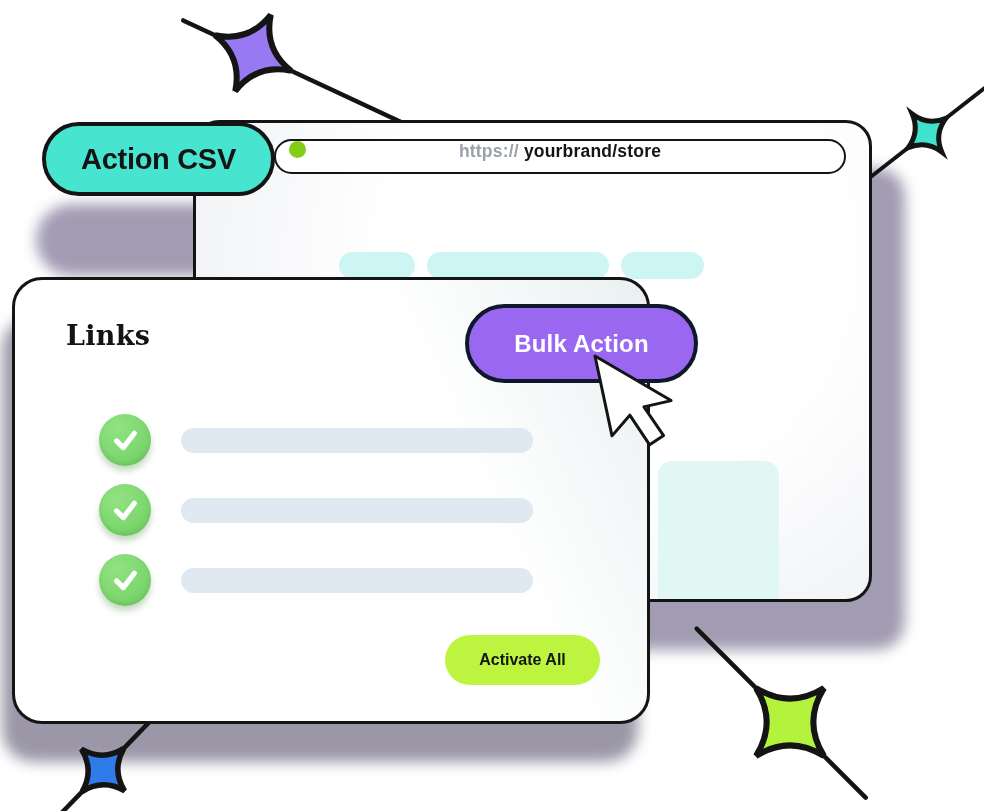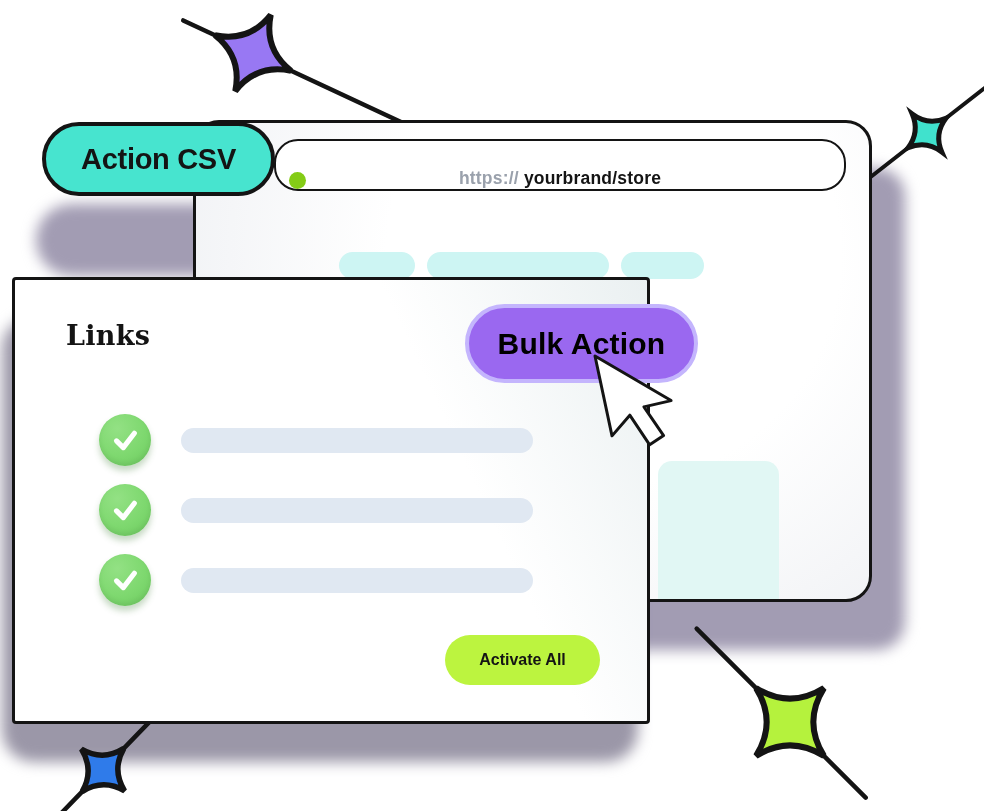--- a/index.html
+++ b/index.html
@@ -23,23 +23,23 @@
   .star-blue{left:-67px;top:600px;}
   .star-lime{left:620px;top:552px;}
 
   
   .browser-window{
     position:absolute;left:193px;top:120px;width:679px;height:482px;z-index:3;
     background:radial-gradient(circle at 62% 28%, #ffffff 42%, #ebedf1 100%);
     border:3px solid #141414;border-radius:26px;overflow:hidden;
   }
   .url-bar{
-    position:absolute;left:78px;top:16px;width:572px;height:52px;
+    position:absolute;left:78px;top:16px;width:572px;height:35px;
     background:#ffffff;border:2.5px solid #141414;border-radius:24px;
-    display:flex;align-items:flex-end;
+    display:flex;align-items:flex-start;
   }
   .secure-dot{width:17px;height:17px;border-radius:50%;background:#84cc16;margin-left:13px;flex:0 0 auto;}
   .url-text{flex:1;text-align:center;font-size:17.5px;letter-spacing:.2px;margin-right:30px;white-space:nowrap;}
   .url-scheme{color:#9aa1ac;font-weight:600;}
   .url-domain{color:#141414;font-weight:700;}
   .nav-skeleton{position:absolute;left:143px;top:129px;display:flex;gap:12px;}
   .nav-pill{height:27px;border-radius:14px;background:#cdf5f3;}
   .nav-pill.p1{width:76px;} .nav-pill.p2{width:182px;} .nav-pill.p3{width:83px;}
   .content-block{
     position:absolute;left:462px;top:338px;width:121px;height:150px;
@@ -51,21 +51,21 @@
     position:absolute;left:42px;top:122px;width:233px;height:74px;z-index:4;
     background:#47e4cf;border:4px solid #141414;border-radius:44px;
     display:flex;align-items:center;justify-content:center;
     font-size:29px;font-weight:700;color:#141414;letter-spacing:-.3px;cursor:pointer;
   }
 
   
   .links-card{
     position:absolute;left:12px;top:277px;width:638px;height:447px;z-index:4;
     background:linear-gradient(245deg,#eaf0f1 0%,#ffffff 32%);
-    border:3px solid #141414;border-radius:4px;
+    border:3px solid #141414;border-radius:30px;
   }
   .card-title{
     position:absolute;left:51px;top:40px;margin:0;
     font-family:"DejaVu Serif", serif;font-weight:700;font-size:27px;color:#141414;letter-spacing:.3px;
   }
   .link-row{position:absolute;left:84px;display:flex;align-items:center;gap:30px;}
   .link-row.r1{top:134px;} .link-row.r2{top:204px;} .link-row.r3{top:274px;}
   .check-circle{
     width:52px;height:52px;border-radius:50%;flex:0 0 auto;
     background:radial-gradient(circle at 35% 28%, #93e184 0%, #7ed86f 55%, #6cc95e 100%);
@@ -75,22 +75,22 @@
   .link-bar{width:352px;height:25px;border-radius:13px;background:#e0e8f2;}
   .activate-btn{
     position:absolute;left:430px;top:355px;width:155px;height:50px;border:none;
     background:#bcf43f;border-radius:26px;
     font-family:"Liberation Sans", sans-serif;font-size:16px;font-weight:700;color:#141414;cursor:pointer;
   }
 
   
   .bulk-btn{
     position:absolute;left:465px;top:304px;width:233px;height:79px;z-index:5;
-    background:#9a68f0;border:4px solid #c4b5fd;border-radius:44px;
-    font-family:"Liberation Sans", sans-serif;font-size:30px;font-weight:700;color:#000000;
+    background:#9a68f0;border:4px solid #0f172a;border-radius:44px;
+    font-family:"Liberation Sans", sans-serif;font-size:24px;font-weight:700;color:#ffffff;
     letter-spacing:.2px;cursor:pointer;
   }
   .cursor-wrap{position:absolute;left:573px;top:348px;z-index:6;}
 </style>
 </head>
 <body>
 
 <div class="stage">
 
   <div class="shadow win-shadow"></div>

